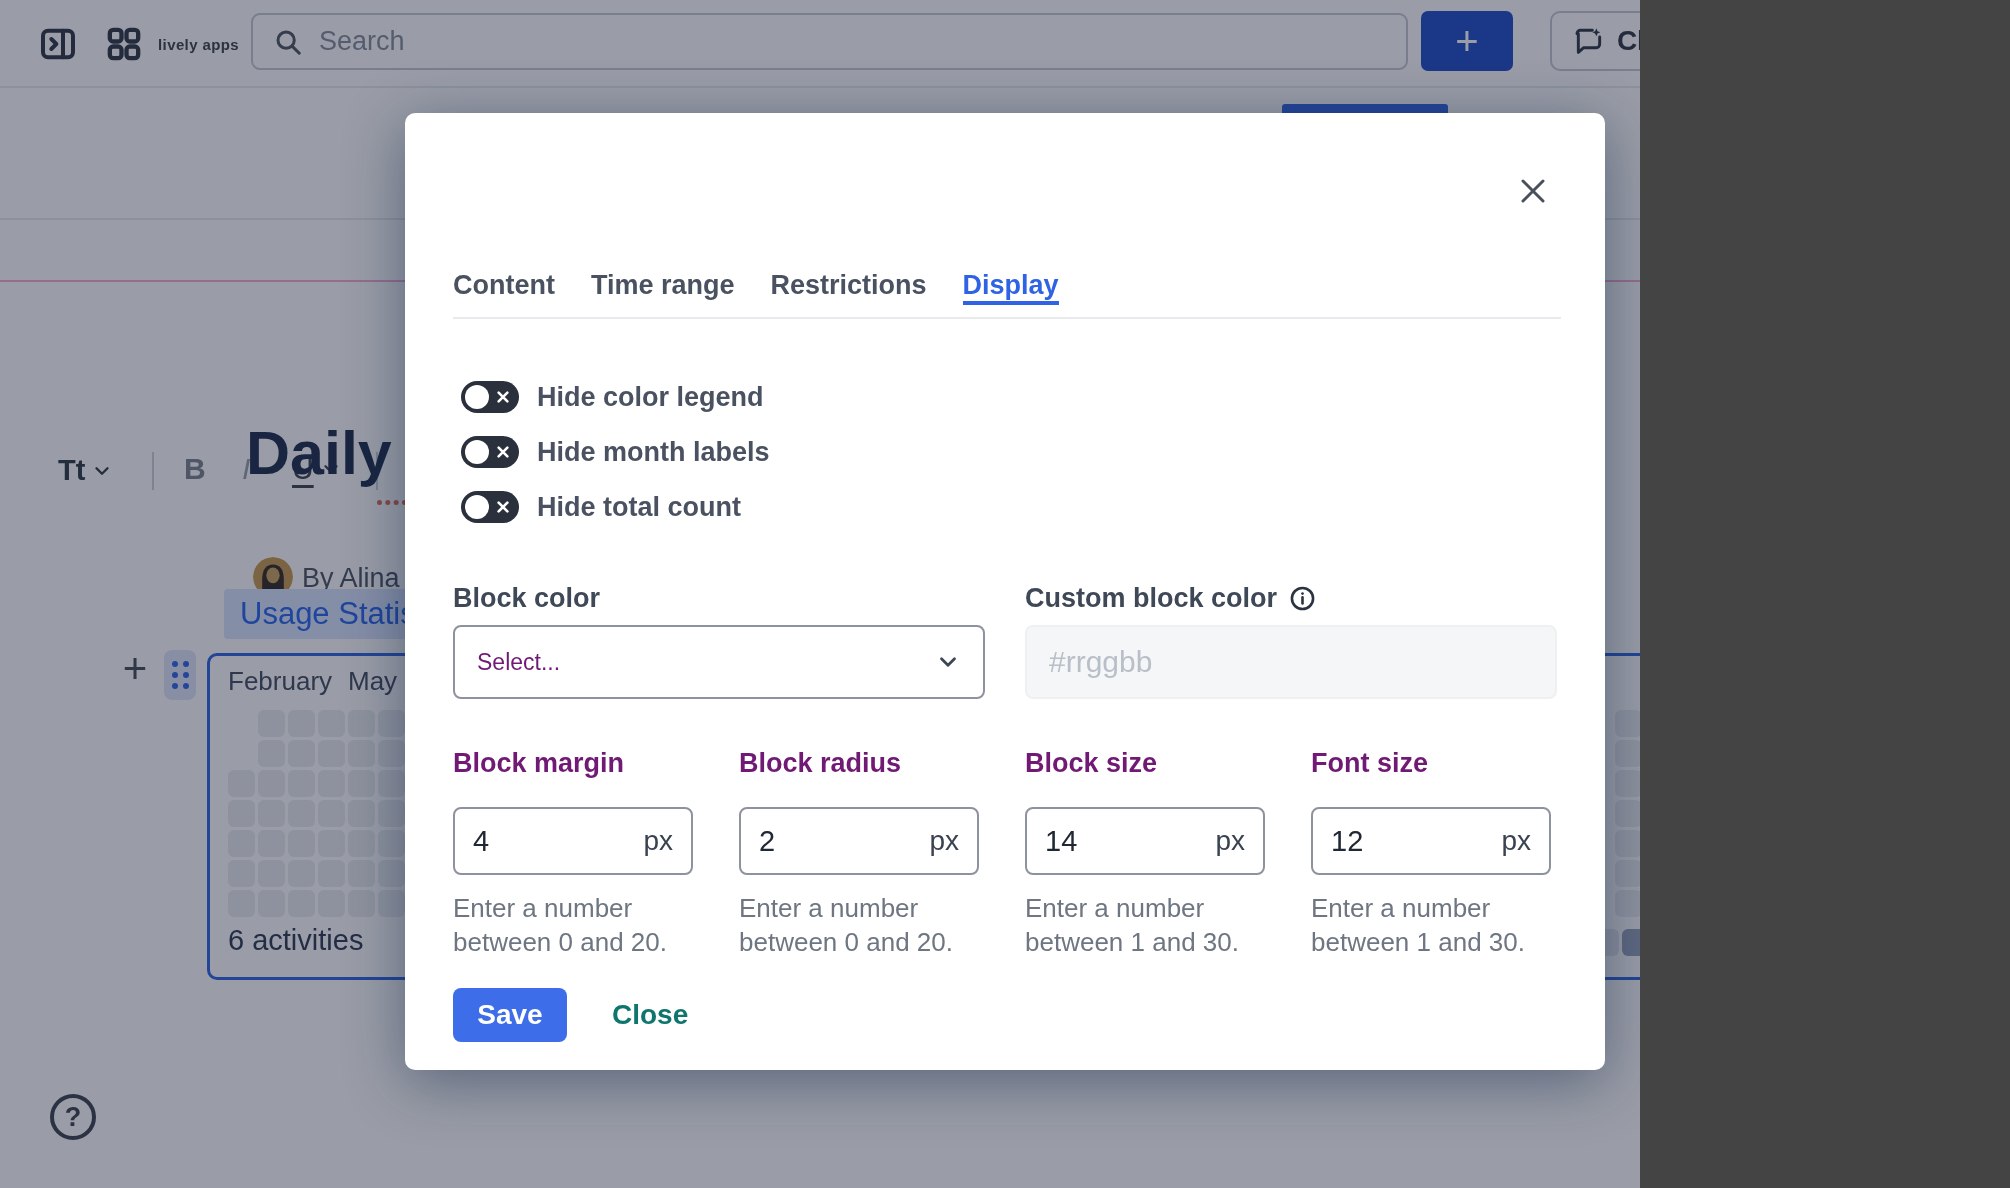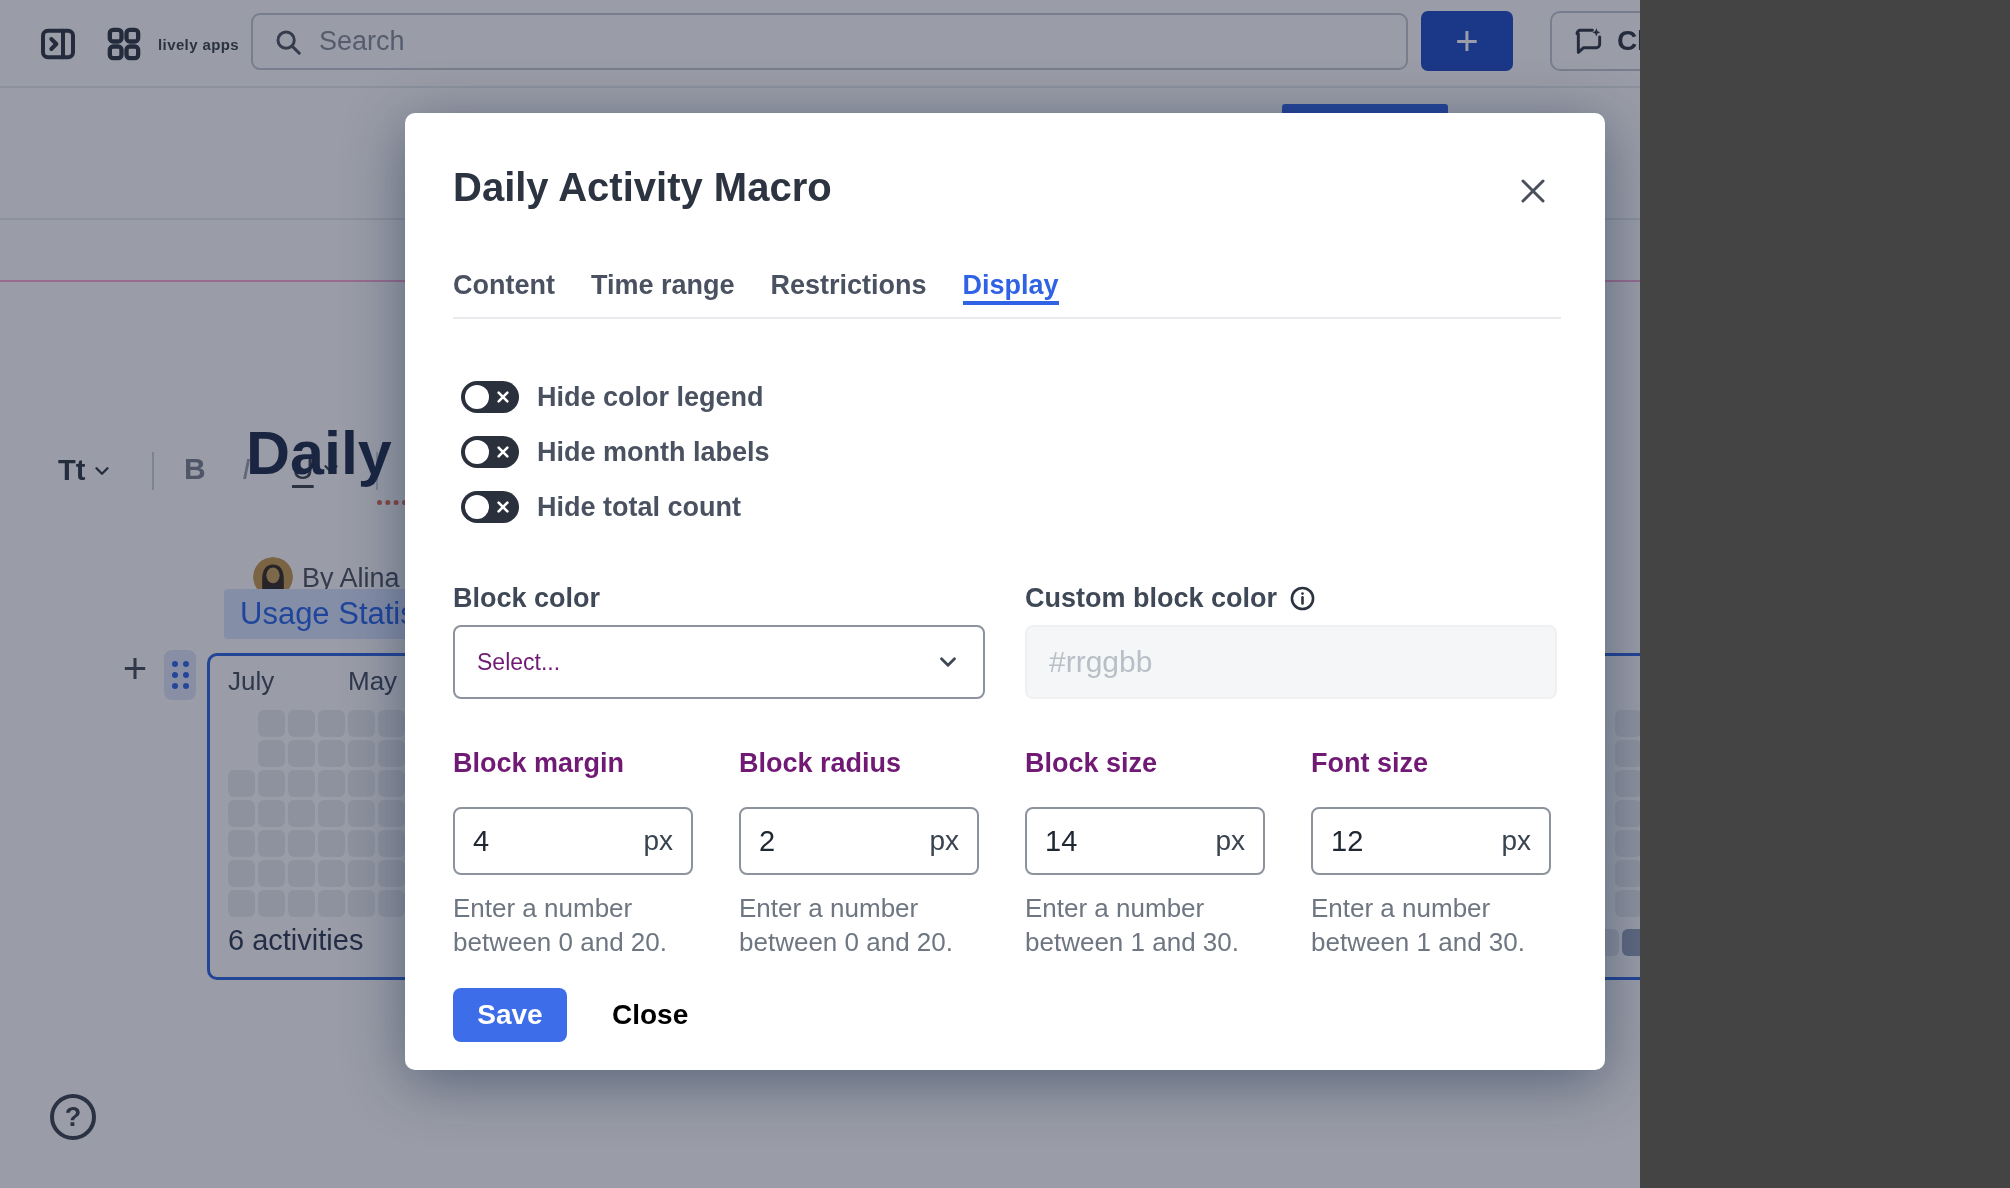--- a/index.html
+++ b/index.html
@@ -114,21 +114,21 @@
   .finput { width:240px; height:68px; border:2px solid #8d939d; border-radius:8px; display:flex;
             align-items:center; padding:0 18px; background:#fff; }
   .finput input { border:none; outline:none; width:120px; font-size:29px; color:#202834;
                   font-family:"Liberation Sans", sans-serif; background:transparent; }
   .funit { margin-left:auto; font-size:28px; color:#3a4350; }
   .fhelp { margin-top:16px; width:232px; font-size:26px; line-height:34px; color:#6e7682; }
 
   .m-actions { left:48px; top:875px; display:flex; align-items:center; gap:45px; }
   .savebtn { width:114px; height:54px; border-radius:8px; background:#3d6de8; color:#fff;
              font-size:28px; font-weight:700; display:flex; align-items:center; justify-content:center; }
-  .closelbl { font-size:28px; font-weight:600; color:#000000; }
+  .closelbl { font-size:28px; font-weight:600; color:#0f766e; }
 </style>
 </head>
 <body>
 
 <div class="page">
 
   <div class="bg">
 
     <div class="topnav">
       <div class="abs navbtn" style="left:38px;top:24px">
@@ -289,21 +289,21 @@
     <div class="abs handle">
       <i></i>
         <i></i>
         <i></i>
         <i></i>
         <i></i>
         <i></i>
     </div>
 
     <div class="abs macro" id="macroBox">
-      <span class="month" style="left:18px">July</span>
+      <span class="month" style="left:18px">February</span>
       <span class="month" style="left:138px">May</span>
       <span class="month" style="left:1445px">Apr</span>
       <span class="month" style="left:1563px">Mar</span>
       <span class="macrofoot">6 activities</span>
       <span class="morelbl">More</span>
     <div class="cell" style="left: 18px; top: 114px; background: rgb(233, 235, 239);"></div>
         <div class="cell" style="left: 18px; top: 144px; background: rgb(233, 235, 239);"></div>
         <div class="cell" style="left: 18px; top: 174px; background: rgb(233, 235, 239);"></div>
         <div class="cell" style="left: 18px; top: 204px; background: rgb(233, 235, 239);"></div>
         <div class="cell" style="left: 18px; top: 234px; background: rgb(233, 235, 239);"></div>
@@ -418,21 +418,20 @@
           </svg>
       </span>
     </div>
 
     <div class="abs helpfab">?</div>
   </div>
 
   <div class="overlay"></div>
 
   <div class="modal">
-    <div class="abs m-title">Daily Activity Macro</div>
     <div class="abs m-close">
       <svg width="30" height="30" viewBox="0 0 24 24" fill="none" stroke="currentColor" stroke-width="2.4" stroke-linecap="round">
           <path d="M4 4l16 16M20 4L4 20"></path>
         </svg>
     </div>
 
     <div class="abs m-tabsep"></div>
     <div class="abs m-tabs">
       <span class="m-tab">Content</span>
       <span class="m-tab">Time range</span>

